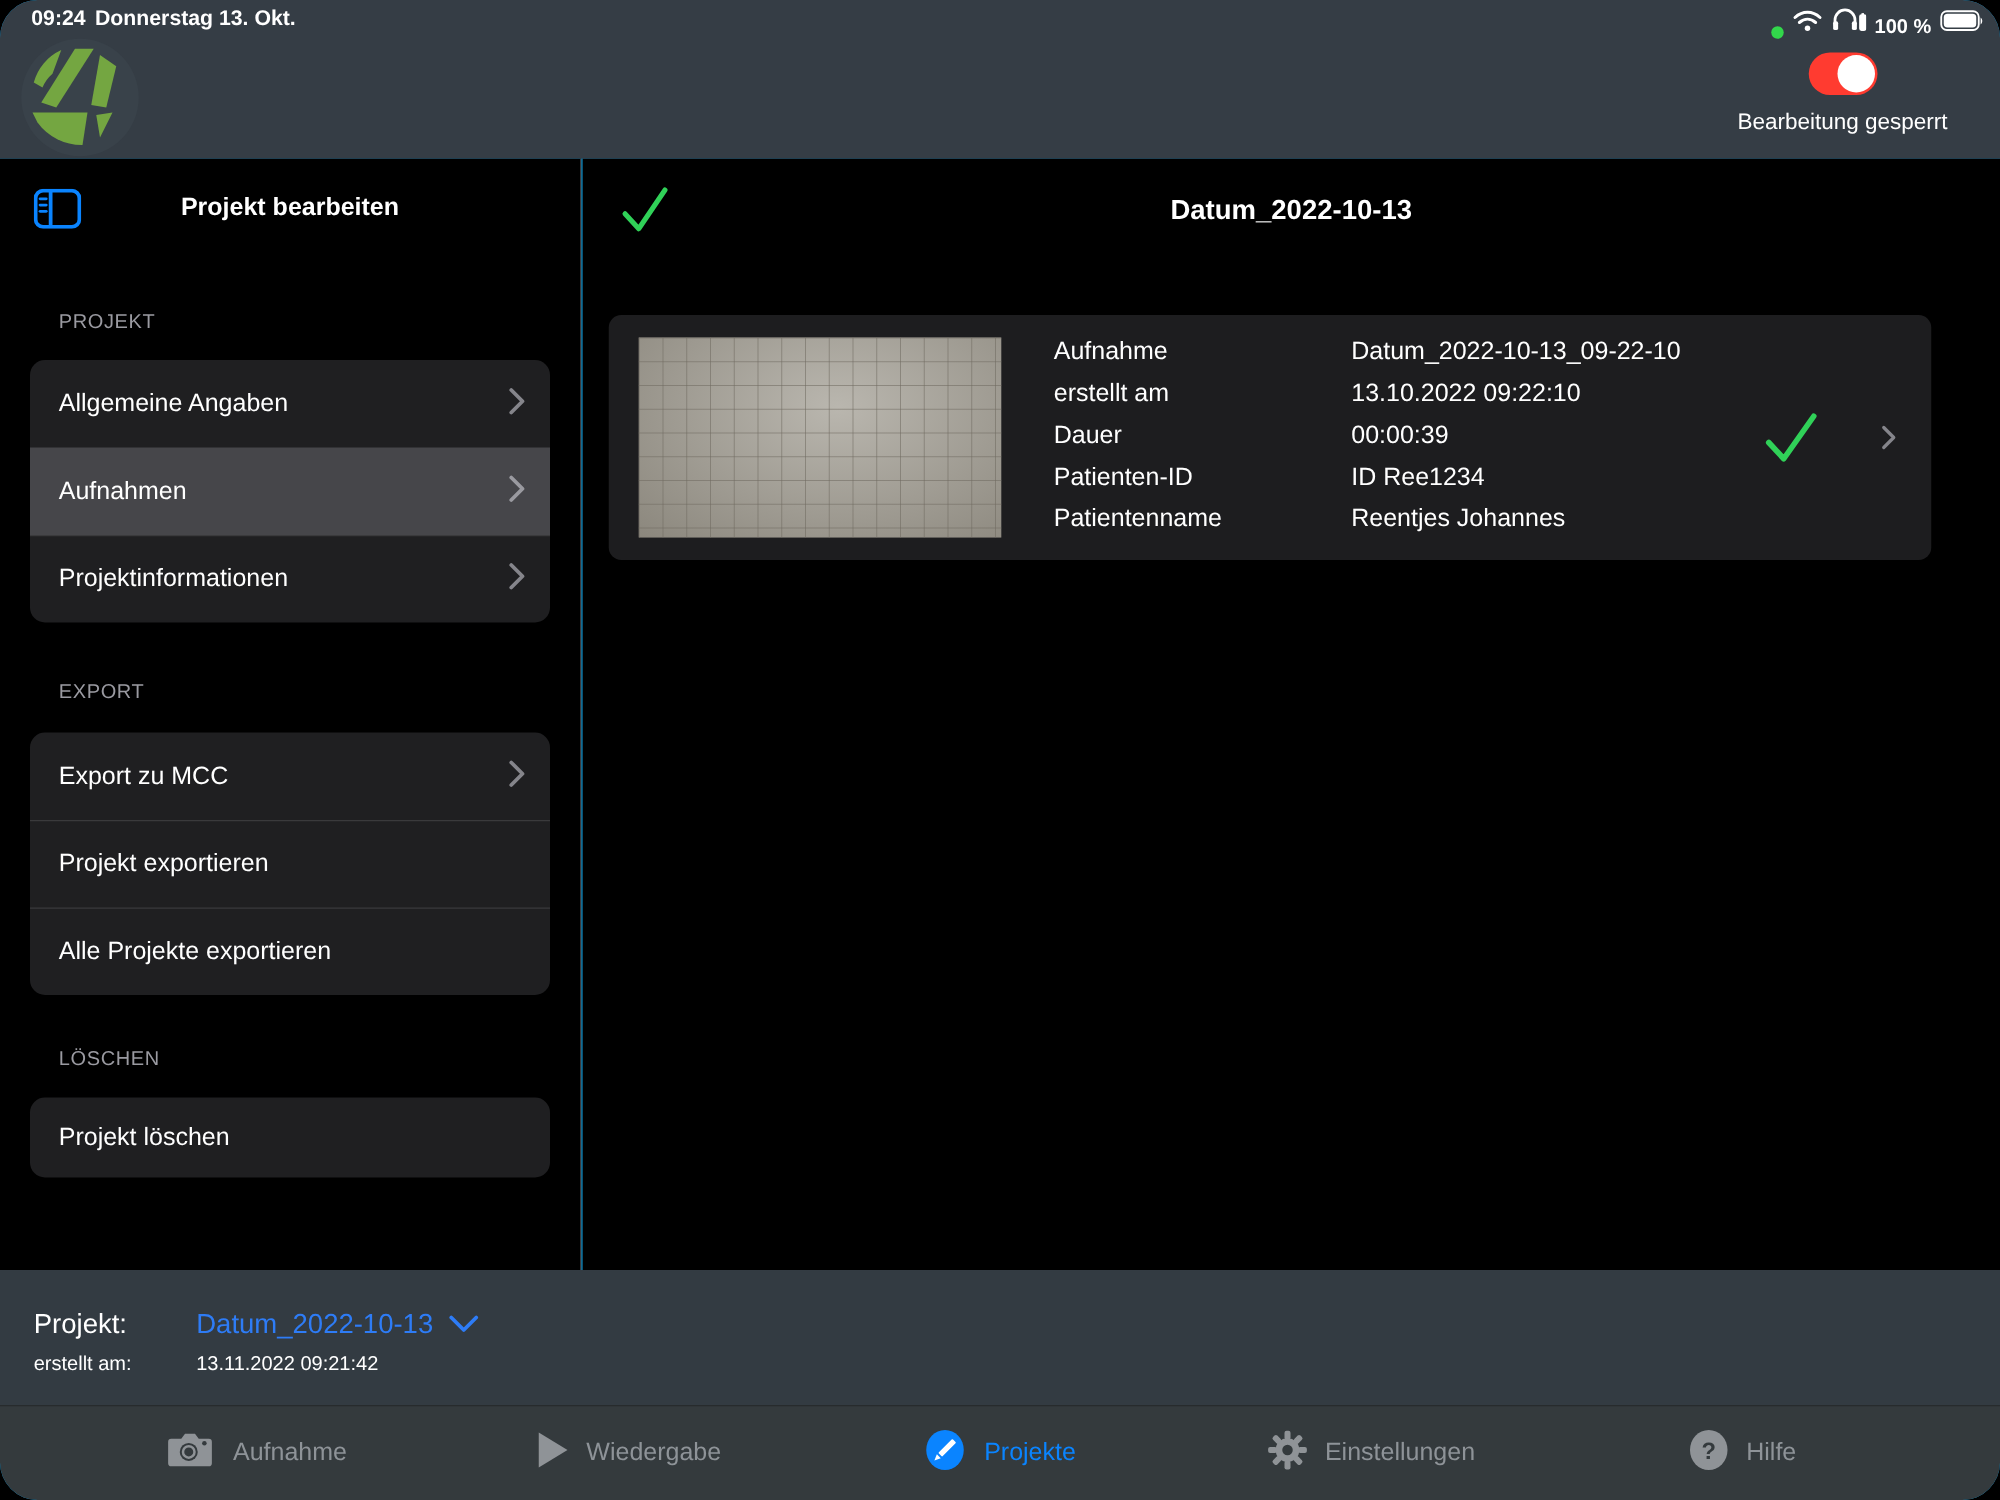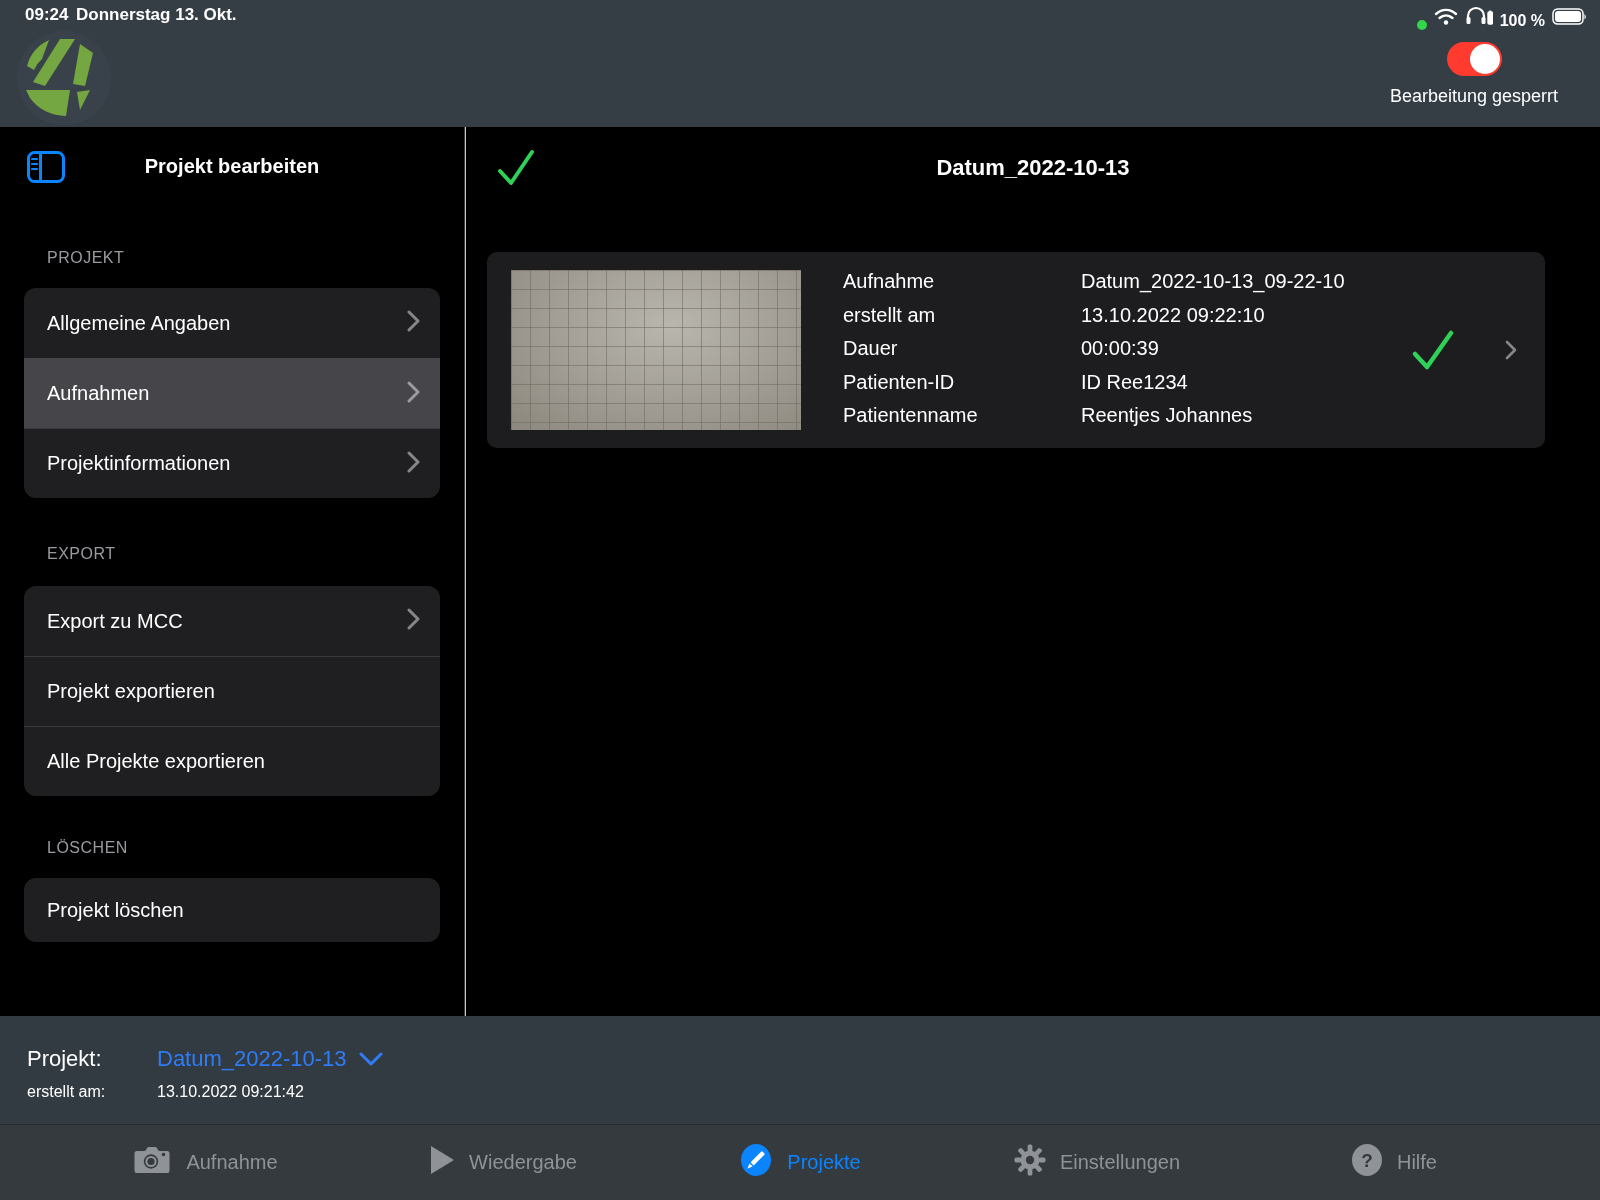--- a/index.html
+++ b/index.html
@@ -1,18 +1,18 @@
 <!DOCTYPE html>
 <html><head>
 <meta charset="utf-8">
 <style>
   html,body{margin:0;padding:0;background:#000;}
   *{box-sizing:border-box;}
   body{font-family:"Liberation Sans","DejaVu Sans",sans-serif;-webkit-font-smoothing:antialiased;}
-  .screen{position:relative;width:1600px;height:1200px;background:#f0abfc;overflow:hidden;}
+  .screen{position:relative;width:1600px;height:1200px;background:#0ea5e9;overflow:hidden;border-radius:30px;}
 
   
   .header{position:absolute;left:0;top:0;width:1600px;height:127px;background:#353d45;}
   .status-time{position:absolute;left:25px;top:5px;color:#fff;font-size:17px;font-weight:bold;}
   .status-date{position:absolute;left:76px;top:5px;color:#fff;font-size:17px;font-weight:600;}
   .status-right{position:absolute;right:12px;top:6px;display:flex;align-items:flex-end;gap:7px;}
   .green-dot{width:10px;height:10px;border-radius:50%;background:#32d74b;}
   .batt-pct{color:#fff;font-size:16px;font-weight:600;}
   .logo{position:absolute;left:14px;top:28px;width:100px;height:99px;}
   .lock-area{position:absolute;right:16px;top:42px;width:220px;text-align:center;}
@@ -230,21 +230,21 @@
 
   <div class="footer-info">
     <span class="proj-label">Projekt:</span>
     <span class="proj-link">
       <span>Datum_2022-10-13</span>
       <svg width="24" height="14" viewBox="0 0 24 14">
           <polyline points="2,2 12,12 22,2" fill="none" stroke="#2e7cf6" stroke-width="3" stroke-linecap="round" stroke-linejoin="round"></polyline>
         </svg>
     </span>
     <span class="created-label">erstellt am:</span>
-    <span class="created-value">13.10.2022 09:21:42</span>
+    <span class="created-value">13.11.2022 09:21:42</span>
   </div>
 
   <div class="tabbar">
     <div class="tab">
       <span>
         <svg width="38" height="30" viewBox="0 0 38 30">
           <path d="M3 6 h8 l3-4 h8 l3 4 h8 a2.5 2.5 0 0 1 2.5 2.5 v17 a2.5 2.5 0 0 1 -2.5 2.5 h-30 a2.5 2.5 0 0 1 -2.5-2.5 v-17 A2.5 2.5 0 0 1 3 6 Z" fill="#8f9397"></path>
           <circle cx="17" cy="16.5" r="7.2" fill="#343a3d"></circle>
           <circle cx="17" cy="16.5" r="4.6" fill="none" stroke="#8f9397" stroke-width="2"></circle>
           <circle cx="29.5" cy="9.5" r="1.8" fill="#343a3d"></circle>

